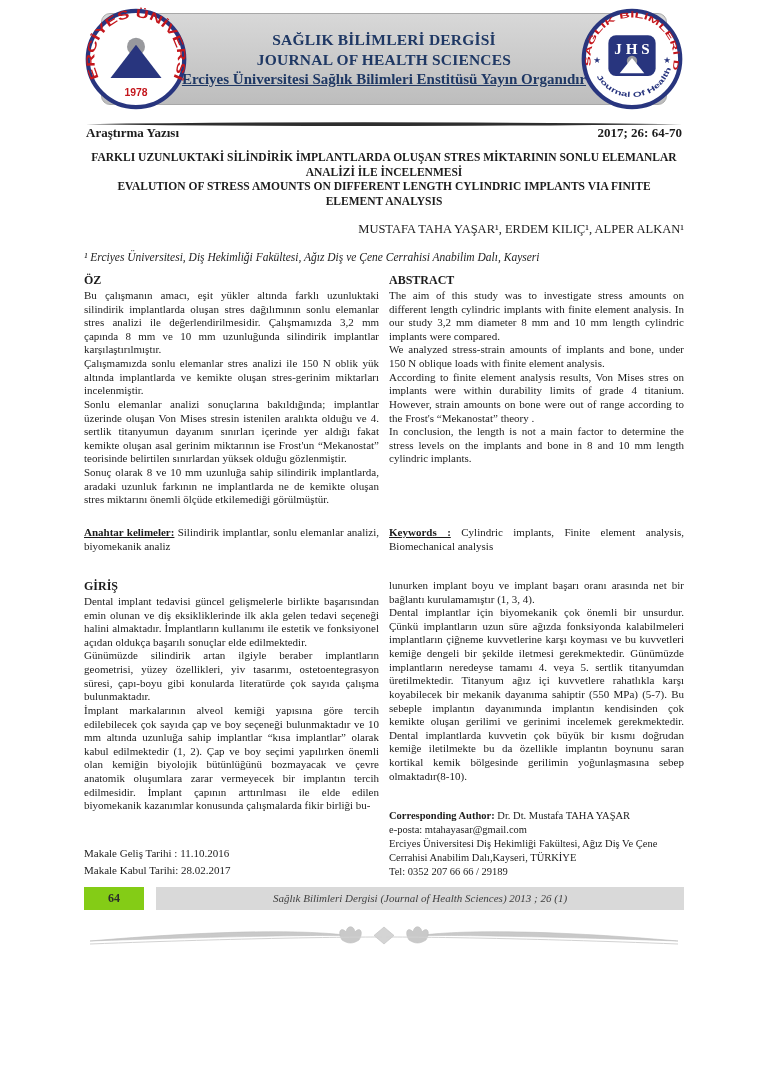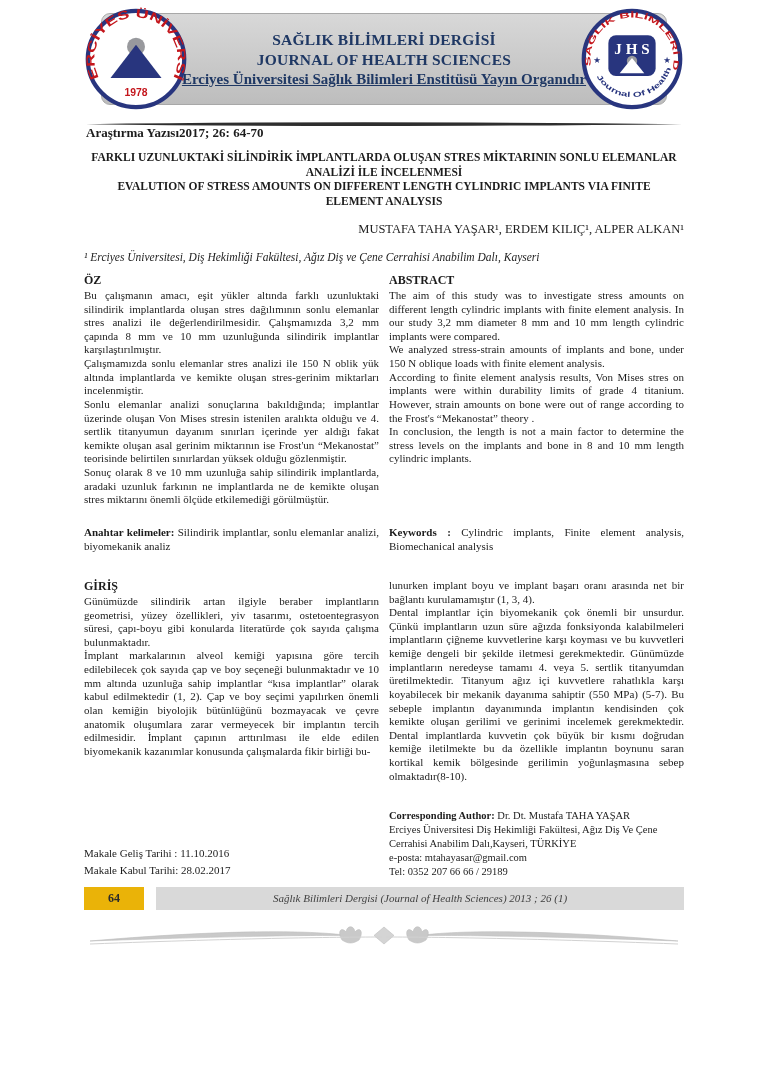--- a/index.html
+++ b/index.html
@@ -20,45 +20,45 @@
     text-align:center;gap:2px;
   }
   .band-l1,.band-l2{font-weight:bold;font-size:15.5px;color:#1f3864;letter-spacing:.2px;}
   .band-l3{font-weight:bold;font-size:15px;color:#1f3864;text-decoration:underline;}
   .logo{position:absolute;width:104px;height:104px;top:-2px;}
   .logo-left{left:0px;}
   .logo-right{right:0px;}
 
   
   .rule-taper{margin-top:3px;height:7px;}
-  .meta-row{display:flex;justify-content:flex-start;align-items:baseline;
+  .meta-row{display:flex;justify-content:space-between;align-items:baseline;
     font-weight:bold;font-size:13px;margin:4px 2px 9px 2px;}
 
   
   .titles{text-align:center;font-weight:bold;font-size:11.5px;line-height:1.28;margin:0 4px;}
   .authors{text-align:right;font-weight:normal;font-size:12.5px;margin-top:13px;}
   .affiliation{font-style:italic;font-size:11.5px;margin-top:14px;}
 
   
   .cols{display:grid;grid-template-columns:1fr 1fr;column-gap:10px;margin-top:10px;}
   .col{display:flex;flex-direction:column;}
   .abs-col{min-height:292px;}
   .giris-col{min-height:300px;}
   .sec-heading{font-weight:bold;font-size:12px;margin:0 0 1px 0;}
   p.body{margin:0;font-size:11px;line-height:1.24;text-align:justify;}
   .keywords{margin-top:auto;padding-top:12px;font-size:11px;line-height:1.25;text-align:justify;}
-  .kw-label{font-weight:bold;}
+  .kw-label{font-weight:bold;text-decoration:underline;}
   .giris-wrap{margin-top:14px;}
   .dates{margin-top:auto;padding-top:16px;font-size:11px;line-height:1.55;}
   .corr{margin-top:auto;padding-top:10px;font-size:10.5px;line-height:1.33;}
   .corr-label{font-weight:bold;}
 
   
   .footer{display:flex;gap:12px;margin-top:8px;height:23px;}
-  .pageno{background:#eab308;width:60px;display:flex;align-items:center;justify-content:center;
+  .pageno{background:#84cc16;width:60px;display:flex;align-items:center;justify-content:center;
     font-weight:bold;font-size:12px;color:#2b2b2b;}
   .journal-line{background:#d9d9d9;flex:1;display:flex;align-items:center;justify-content:center;
     font-style:italic;font-size:11px;color:#3f3f3f;}
   .ornament{margin-top:10px;text-align:center;}
 </style>
 </head>
 <body>
 
 <div class="page">
 
@@ -141,34 +141,35 @@
       <p class="body">We analyzed stress-strain amounts of implants and bone, under 150 N oblique loads with  finite element analysis.</p>
       <p class="body">According to finite element analysis results, Von Mises stres on implants were within durability limits of grade 4 titanium. However, strain amounts on bone were out of range according to the Frost's “Mekanostat” theory .</p>
       <p class="body">In conclusion, the length is not a main factor to determine the stress levels on the implants and bone in 8 and 10 mm length cylindric implants.</p>
       <p class="keywords"><span class="kw-label">Keywords :</span><span> Cylindric implants, Finite element analysis, Biomechanical analysis</span></p>
     </div>
   </div>
 
   <div class="cols giris-wrap">
     <div class="col giris-col">
       <h3 class="sec-heading">GİRİŞ</h3>
+      <p class="body">Dental implant tedavisi güncel gelişmelerle birlikte başarısından emin olunan ve diş eksikliklerinde ilk akla gelen tedavi seçeneği halini almaktadır. İmplantların kullanımı ile estetik ve fonksiyonel açıdan oldukça başarılı sonuçlar elde edilmektedir.</p>
       <p class="body">Günümüzde silindirik artan ilgiyle beraber implantların geometrisi, yüzey özellikleri, yiv tasarımı, ostetoentegrasyon süresi, çapı-boyu gibi konularda literatürde çok sayıda çalışma bulunmaktadır.</p>
       <p class="body">İmplant markalarının alveol kemiği yapısına göre tercih edilebilecek çok sayıda çap ve boy seçeneği bulunmaktadır ve 10 mm altında uzunluğa sahip implantlar “kısa implantlar” olarak kabul edilmektedir (1, 2). Çap ve boy seçimi yapılırken önemli olan kemiğin biyolojik bütünlüğünü bozmayacak ve çevre anatomik oluşumlara zarar vermeyecek bir implantın tercih edilmesidir. İmplant çapının arttırılması ile elde edilen biyomekanik kazanımlar konusunda çalışmalarda fikir birliği bu-</p>
       <div class="dates">
         <div>Makale Geliş Tarihi : 11.10.2016</div>
         <div>Makale Kabul Tarihi: 28.02.2017</div>
       </div>
     </div>
     <div class="col giris-col">
       <p class="body">lunurken implant boyu ve implant başarı oranı arasında net bir bağlantı kurulamamıştır (1, 3, 4).</p>
       <p class="body">Dental implantlar için biyomekanik çok önemli bir unsurdur. Çünkü implantların uzun süre ağızda fonksiyonda kalabilmeleri implantların çiğneme kuvvetlerine karşı koyması ve bu kuvvetleri kemiğe dengeli bir şekilde iletmesi gerekmektedir. Günümüzde implantların neredeyse tamamı 4. veya 5. sertlik titanyumdan üretilmektedir. Titanyum ağız içi kuvvetlere rahatlıkla karşı koyabilecek bir mekanik dayanıma sahiptir (550 MPa) (5-7). Bu sebeple implantın dayanımında implantın kendisinden çok kemikte oluşan gerilimi ve gerinimi incelemek gerekmektedir. Dental implantlarda kuvvetin çok büyük bir kısmı doğrudan kemiğe iletilmekte bu da özellikle implantın boynunu saran kortikal kemik bölgesinde gerilimin yoğunlaşmasına sebep olmaktadır(8-10).</p>
       <div class="corr">
         <div><span class="corr-label">Corresponding Author:</span><span> Dr. Dt. Mustafa TAHA YAŞAR</span></div>
+        <div>e-posta: mtahayasar@gmail.com</div>
         <div>Erciyes Üniversitesi Diş Hekimliği Fakültesi, Ağız Diş Ve Çene Cerrahisi Anabilim Dalı,Kayseri, TÜRKİYE</div>
-        <div>e-posta: mtahayasar@gmail.com</div>
         <div>Tel: 0352 207 66 66 / 29189</div>
       </div>
     </div>
   </div>
 
   <div class="footer">
     <div class="pageno">64</div>
     <div class="journal-line">Sağlık Bilimleri Dergisi (Journal of Health Sciences) 2013 ; 26 (1)</div>
   </div>
 

